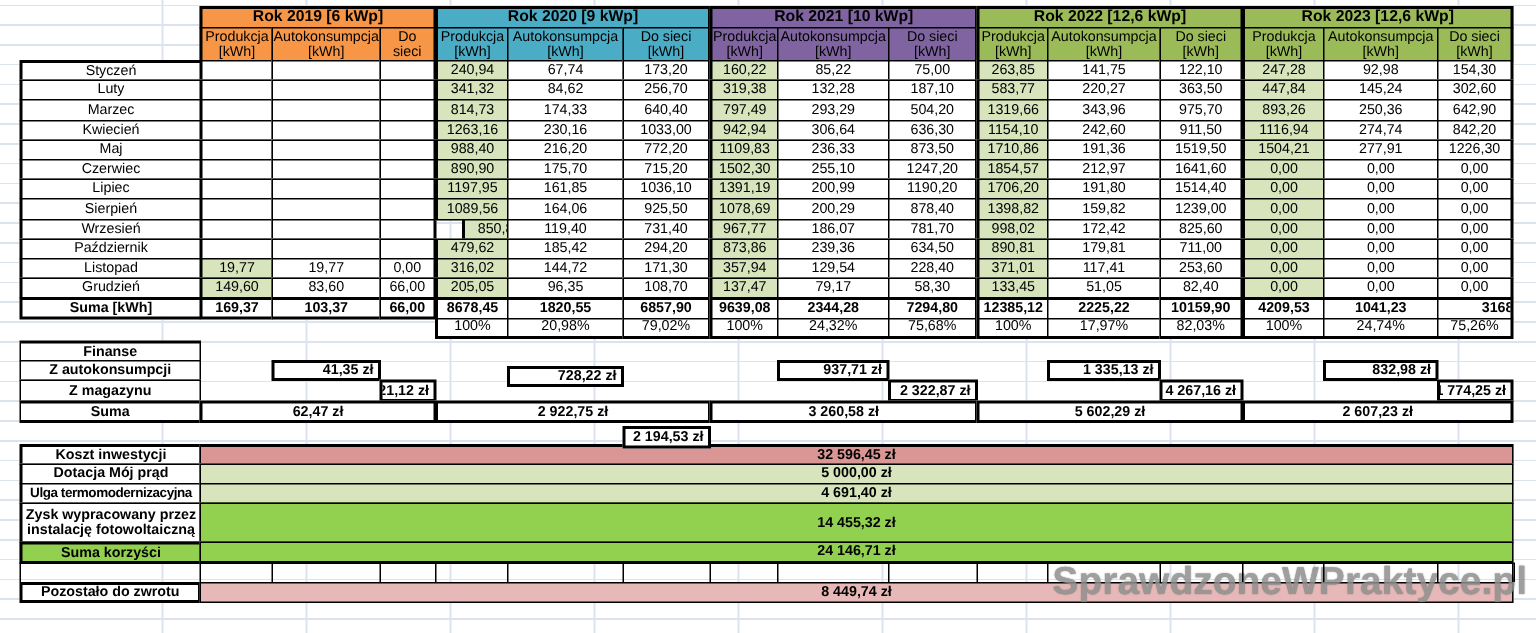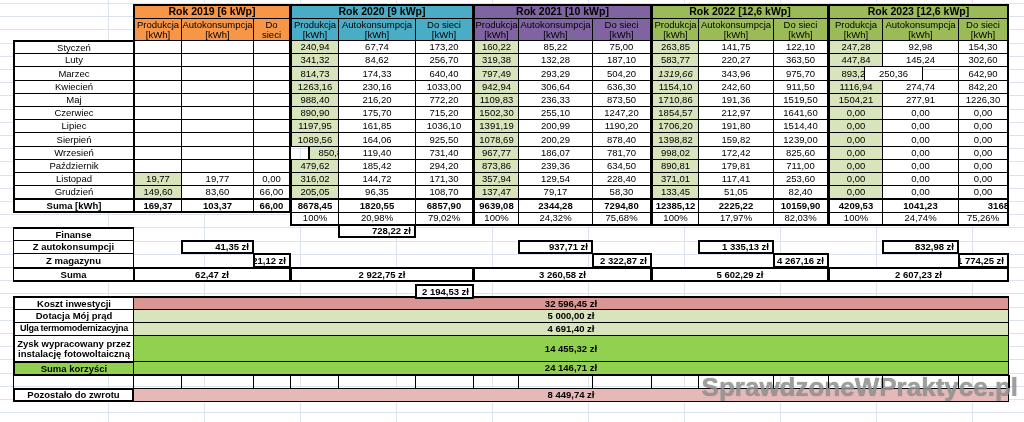--- a/index.html
+++ b/index.html
@@ -199,21 +199,21 @@
     <div class="c hdr" style="left: 651px; top: 4px; width: 178px; height: 15px; background: rgb(155, 187, 89); border-width: 2px 2px 1px;">Rok 2022 [12,6 kWp]</div>
     <div class="c colhdr" style="left: 651px; top: 18px; width: 48px; height: 23px; background: rgb(155, 187, 89); border-width: 1px 1px 1px 2px;">Produkcja [kWh]</div>
     <div class="c colhdr" style="left: 698px; top: 18px; width: 76px; height: 23px; background: rgb(155, 187, 89); border-width: 1px;">Autokonsumpcja [kWh]</div>
     <div class="c colhdr" style="left: 773px; top: 18px; width: 56px; height: 23px; background: rgb(155, 187, 89); border-width: 1px 2px 1px 1px;">Do sieci [kWh]</div>
     <div class="c" style="left: 651px; top: 40px; width: 48px; height: 14.2px; background: rgb(215, 228, 188); border-width: 1px 1px 1px 2px;">263,85</div>
     <div class="c" style="left: 698px; top: 40px; width: 76px; height: 14.2px; background: rgb(255, 255, 255); border-width: 1px;">141,75</div>
     <div class="c" style="left: 773px; top: 40px; width: 56px; height: 14.2px; background: rgb(255, 255, 255); border-width: 1px 2px 1px 1px;">122,10</div>
     <div class="c" style="left: 651px; top: 53.2px; width: 48px; height: 14.2px; background: rgb(215, 228, 188); border-width: 1px 1px 1px 2px;">583,77</div>
     <div class="c" style="left: 698px; top: 53.2px; width: 76px; height: 14.2px; background: rgb(255, 255, 255); border-width: 1px;">220,27</div>
     <div class="c" style="left: 773px; top: 53.2px; width: 56px; height: 14.2px; background: rgb(255, 255, 255); border-width: 1px 2px 1px 1px;">363,50</div>
-    <div class="c" style="left: 651px; top: 66.4px; width: 48px; height: 14.2px; background: rgb(215, 228, 188); border-width: 1px 1px 1px 2px; font-style: italic;">1319,66</div>
+    <div class="c" style="left: 651px; top: 66.4px; width: 48px; height: 14.2px; background: rgb(215, 228, 188); border-width: 1px 1px 1px 2px;">1319,66</div>
     <div class="c" style="left: 698px; top: 66.4px; width: 76px; height: 14.2px; background: rgb(255, 255, 255); border-width: 1px;">343,96</div>
     <div class="c" style="left: 773px; top: 66.4px; width: 56px; height: 14.2px; background: rgb(255, 255, 255); border-width: 1px 2px 1px 1px;">975,70</div>
     <div class="c" style="left: 651px; top: 79.6px; width: 48px; height: 14.2px; background: rgb(215, 228, 188); border-width: 1px 1px 1px 2px;">1154,10</div>
     <div class="c" style="left: 698px; top: 79.6px; width: 76px; height: 14.2px; background: rgb(255, 255, 255); border-width: 1px;">242,60</div>
     <div class="c" style="left: 773px; top: 79.6px; width: 56px; height: 14.2px; background: rgb(255, 255, 255); border-width: 1px 2px 1px 1px;">911,50</div>
     <div class="c" style="left: 651px; top: 92.8px; width: 48px; height: 14.2px; background: rgb(215, 228, 188); border-width: 1px 1px 1px 2px;">1710,86</div>
     <div class="c" style="left: 698px; top: 92.8px; width: 76px; height: 14.2px; background: rgb(255, 255, 255); border-width: 1px;">191,36</div>
     <div class="c" style="left: 773px; top: 92.8px; width: 56px; height: 14.2px; background: rgb(255, 255, 255); border-width: 1px 2px 1px 1px;">1519,50</div>
     <div class="c" style="left: 651px; top: 106px; width: 48px; height: 14.2px; background: rgb(215, 228, 188); border-width: 1px 1px 1px 2px;">1854,57</div>
     <div class="c" style="left: 698px; top: 106px; width: 76px; height: 14.2px; background: rgb(255, 255, 255); border-width: 1px;">212,97</div>
@@ -246,21 +246,21 @@
     <div class="c colhdr" style="left: 828px; top: 18px; width: 55px; height: 23px; background: rgb(155, 187, 89); border-width: 1px 1px 1px 2px;">Produkcja [kWh]</div>
     <div class="c colhdr" style="left: 882px; top: 18px; width: 77px; height: 23px; background: rgb(155, 187, 89); border-width: 1px;">Autokonsumpcja [kWh]</div>
     <div class="c colhdr" style="left: 958px; top: 18px; width: 51px; height: 23px; background: rgb(155, 187, 89); border-width: 1px 2px 1px 1px;">Do sieci [kWh]</div>
     <div class="c" style="left: 828px; top: 40px; width: 55px; height: 14.2px; background: rgb(215, 228, 188); border-width: 1px 1px 1px 2px;">247,28</div>
     <div class="c" style="left: 882px; top: 40px; width: 77px; height: 14.2px; background: rgb(255, 255, 255); border-width: 1px;">92,98</div>
     <div class="c" style="left: 958px; top: 40px; width: 51px; height: 14.2px; background: rgb(255, 255, 255); border-width: 1px 2px 1px 1px;">154,30</div>
     <div class="c" style="left: 828px; top: 53.2px; width: 55px; height: 14.2px; background: rgb(215, 228, 188); border-width: 1px 1px 1px 2px;">447,84</div>
     <div class="c" style="left: 882px; top: 53.2px; width: 77px; height: 14.2px; background: rgb(255, 255, 255); border-width: 1px;">145,24</div>
     <div class="c" style="left: 958px; top: 53.2px; width: 51px; height: 14.2px; background: rgb(255, 255, 255); border-width: 1px 2px 1px 1px;">302,60</div>
     <div class="c" style="left: 828px; top: 66.4px; width: 55px; height: 14.2px; background: rgb(215, 228, 188); border-width: 1px 1px 1px 2px;">893,26</div>
-    <div class="c" style="left: 864px; top: 66.4px; width: 59px; height: 14.2px; background: rgb(255, 255, 255); border-width: 1px;">250,36</div>
+    <div class="c" style="left: 882px; top: 66.4px; width: 77px; height: 14.2px; background: rgb(255, 255, 255); border-width: 1px;">250,36</div>
     <div class="c" style="left: 958px; top: 66.4px; width: 51px; height: 14.2px; background: rgb(255, 255, 255); border-width: 1px 2px 1px 1px;">642,90</div>
     <div class="c" style="left: 828px; top: 79.6px; width: 55px; height: 14.2px; background: rgb(215, 228, 188); border-width: 1px 1px 1px 2px;">1116,94</div>
     <div class="c" style="left: 882px; top: 79.6px; width: 77px; height: 14.2px; background: rgb(255, 255, 255); border-width: 1px;">274,74</div>
     <div class="c" style="left: 958px; top: 79.6px; width: 51px; height: 14.2px; background: rgb(255, 255, 255); border-width: 1px 2px 1px 1px;">842,20</div>
     <div class="c" style="left: 828px; top: 92.8px; width: 55px; height: 14.2px; background: rgb(215, 228, 188); border-width: 1px 1px 1px 2px;">1504,21</div>
     <div class="c" style="left: 882px; top: 92.8px; width: 77px; height: 14.2px; background: rgb(255, 255, 255); border-width: 1px;">277,91</div>
     <div class="c" style="left: 958px; top: 92.8px; width: 51px; height: 14.2px; background: rgb(255, 255, 255); border-width: 1px 2px 1px 1px; text-align: right;">1226,30</div>
     <div class="c" style="left: 828px; top: 106px; width: 55px; height: 14.2px; background: rgb(215, 228, 188); border-width: 1px 1px 1px 2px;">0,00</div>
     <div class="c" style="left: 882px; top: 106px; width: 77px; height: 14.2px; background: rgb(255, 255, 255); border-width: 1px;">0,00</div>
     <div class="c" style="left: 958px; top: 106px; width: 51px; height: 14.2px; background: rgb(255, 255, 255); border-width: 1px 2px 1px 1px;">0,00</div>
@@ -295,21 +295,21 @@
     <div class="c" style="left: 13px; top: 92.8px; width: 121px; height: 14.2px; border-width: 1px 1px 1px 2px;">Maj</div>
     <div class="c" style="left: 13px; top: 106px; width: 121px; height: 14.2px; border-width: 1px 1px 1px 2px;">Czerwiec</div>
     <div class="c" style="left: 13px; top: 119.2px; width: 121px; height: 14.2px; border-width: 1px 1px 1px 2px;">Lipiec</div>
     <div class="c" style="left: 13px; top: 132.4px; width: 121px; height: 14.2px; border-width: 1px 1px 1px 2px;">Sierpień</div>
     <div class="c" style="left: 13px; top: 145.6px; width: 121px; height: 14.2px; border-width: 1px 1px 1px 2px;">Wrzesień</div>
     <div class="c" style="left: 13px; top: 158.8px; width: 121px; height: 14.2px; border-width: 1px 1px 1px 2px;">Październik</div>
     <div class="c" style="left: 13px; top: 172px; width: 121px; height: 14.2px; border-width: 1px 1px 1px 2px;">Listopad</div>
     <div class="c" style="left: 13px; top: 185.2px; width: 121px; height: 14.2px; border-width: 1px 1px 1px 2px;">Grudzień</div>
     <div class="c bold" style="left: 13px; top: 198.4px; width: 121px; height: 14.6px; border-width: 2px 1px 2px 2px;">Suma [kWh]</div>
     <div class="c bold right" style="left: 181px; top: 240px; width: 73px; height: 14px; border-width: 2px;">41,35 zł</div>
-    <div class="c bold right" style="left: 338px; top: 224px; width: 78px; height: 14px; border-width: 2px;">728,22 zł</div>
+    <div class="c bold right" style="left: 338px; top: 244px; width: 78px; height: 14px; border-width: 2px;">728,22 zł</div>
     <div class="c bold right" style="left: 518px; top: 240px; width: 75px; height: 14px; border-width: 2px;">937,71 zł</div>
     <div class="c bold right" style="left: 698px; top: 240px; width: 76px; height: 14px; border-width: 2px;">1 335,13 zł</div>
     <div class="c bold right" style="left: 882px; top: 240px; width: 77px; height: 14px; border-width: 2px;">832,98 zł</div>
     <div class="c bold right" style="left: 253px; top: 253px; width: 38px; height: 15px; border-width: 2px;">21,12 zł</div>
     <div class="c bold right" style="left: 415px; top: 253px; width: 59px; height: 15px; border-width: 2px; margin-top: 31px;">2 194,53 zł</div>
     <div class="c bold right" style="left: 592px; top: 253px; width: 60px; height: 15px; border-width: 2px;">2 322,87 zł</div>
     <div class="c bold right" style="left: 773px; top: 253px; width: 56px; height: 15px; border-width: 2px;">4 267,16 zł</div>
     <div class="c bold right" style="left: 958px; top: 253px; width: 51px; height: 15px; border-width: 2px;">1 774,25 zł</div>
     <div class="c bold" style="left: 133px; top: 267px; width: 158px; height: 15px; border-width: 2px;">62,47 zł</div>
     <div class="c bold" style="left: 290px; top: 267px; width: 184px; height: 15px; border-width: 2px;">2 922,75 zł</div>

